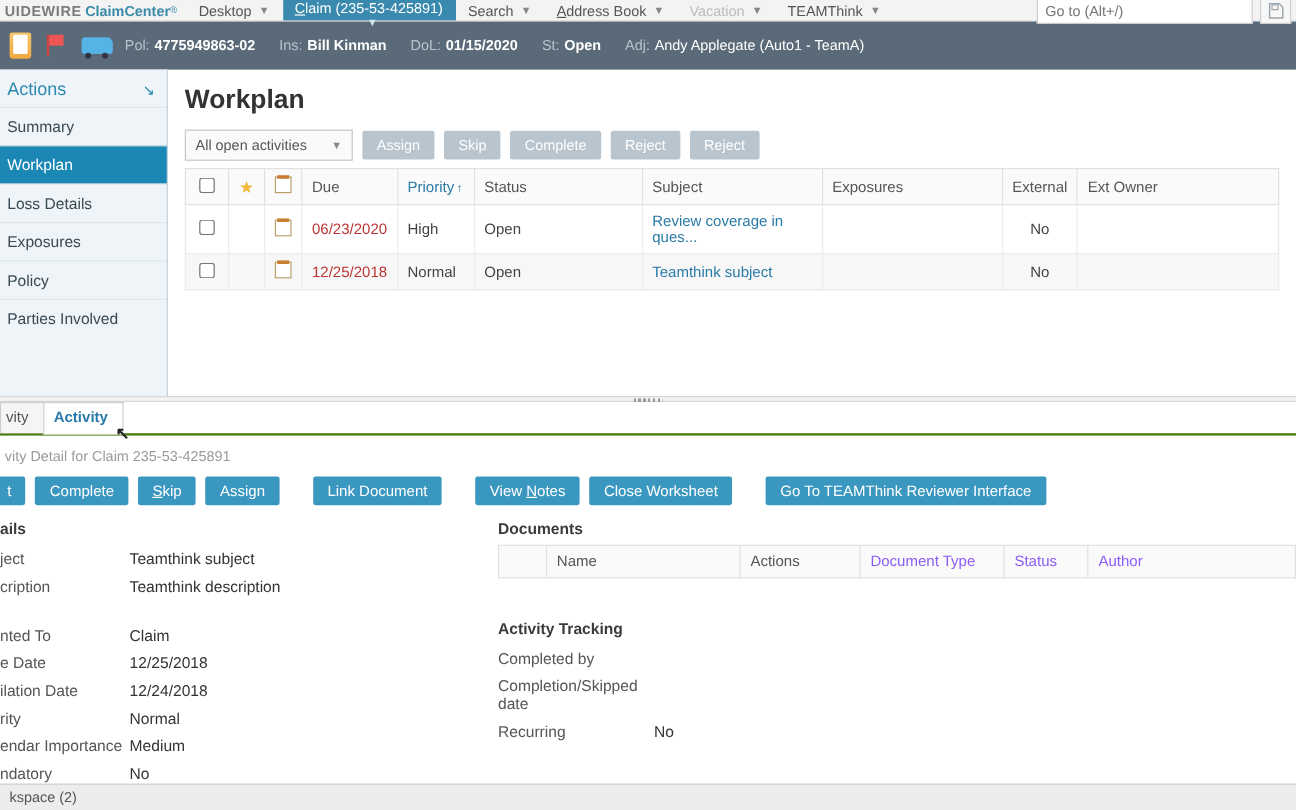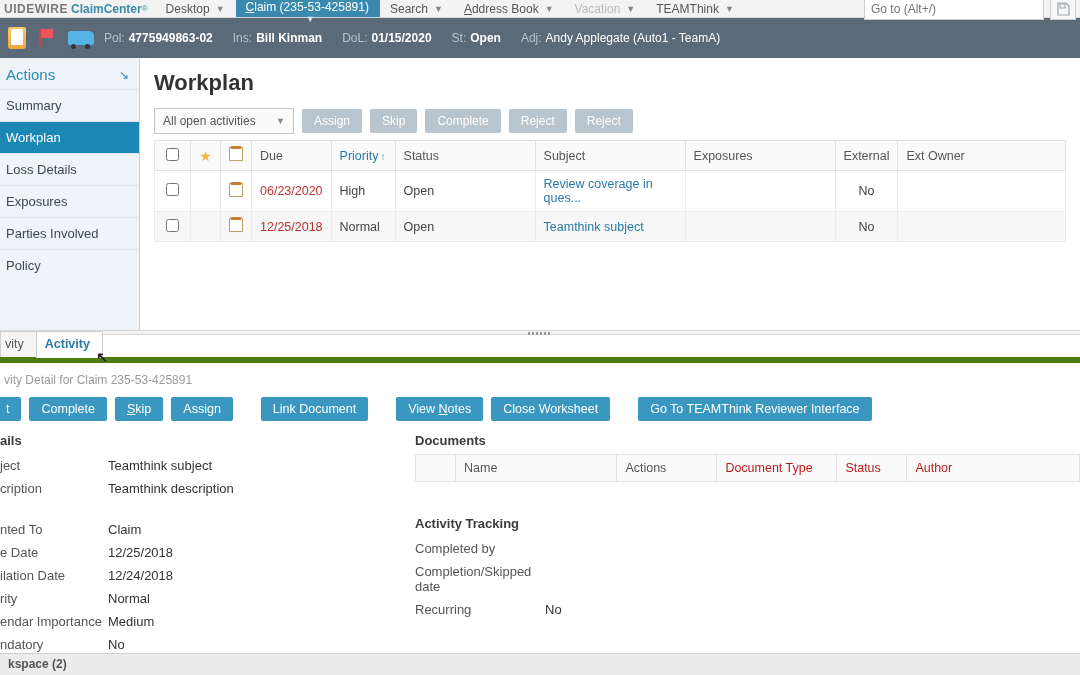--- a/index.html
+++ b/index.html
@@ -52,48 +52,48 @@
   .grid .ck { width:36px; text-align:center;}
   .grid .ic { width:30px; text-align:center;}
   .calico { display:inline-block; width:14px;height:14px; background:#fff; border:1px solid #bca06a; position:relative;}
   .calico:before{content:"";position:absolute;top:-2px;left:1px;width:10px;height:3px;background:#c97f33;}
   .starico { color:#f2b63d; font-size:14px;}
   .sortarr { color:#2a7aa8; font-size:10px; margin-left:2px;}
   
   .splitter { height:5px; background:#f3f3f3; border-top:1px solid #d6d6d6; border-bottom:1px solid #d6d6d6; position:relative;}
   .splitter:after{content:"";position:absolute;left:50%;top:1px;width:24px;height:3px;margin-left:-12px;background:repeating-linear-gradient(90deg,#999 0 2px,transparent 2px 4px);}
   
-  .tabs { display:flex; align-items:flex-end; height:28px; border-bottom:6px solid #4d7c0f; padding-left:0;}
+  .tabs { display:flex; align-items:flex-end; height:28px; border-bottom:2px solid #4d7c0f; padding-left:0;}
   .tab { padding:5px 12px 6px 8px; border:1px solid #cfcfcf; border-bottom:none; margin-right:-1px; background:#f5f5f5; font-size:12.5px; color:#555; cursor:pointer; position:relative;}
   .tab.partial { padding-left:4px;}
   .tab.active { background:#fff; color:#2a7aa8; font-weight:600; border-bottom:1px solid #fff; top:1px;}
   .cursor { position:absolute; right:-6px; bottom:-8px; font-size:14px; color:#222; pointer-events:none;}
   .detailtitle { padding:10px 8px 6px 4px; color:#9a9a9a; font-size:12px;}
   .actionrow { display:flex; gap:8px; padding:4px 4px 10px 0;}
   .pill { background:#3a97bf; color:#fff; padding:5px 12px; border:none; border-radius:2px; font-size:12.5px; cursor:pointer;}
   .pill .ul { text-decoration:underline;}
   .pill.half { border-top-left-radius:0; border-bottom-left-radius:0; padding-left:6px;}
   
   .detailrow { display:flex; }
   .leftcol { width:395px; padding:0 8px 0 0;}
   .rightcol { flex:1; padding:0 0 0 20px;}
   .sectitle { font-weight:700; color:#3b3b3b; font-size:13px; margin:2px 0 6px 0;}
   .kv { display:flex; padding:4px 0;}
   .kv .k { width:108px; color:#555;}
   .kv .v { color:#333;}
   
   .doct { width:100%; border-collapse:collapse; font-size:12.5px; margin-top:2px;}
   .doct th { border:1px solid #e1e1e1; padding:6px 8px; text-align:left; font-weight:400; color:#555; background:#fafafa;}
-  .doct th.link { color:#b91c1c;}
+  .doct th.link { color:#8b5cf6;}
   .doct td { border-top:1px solid #ececec; padding:6px 8px; height:18px;}
   .tracking { margin-top:16px;}
   .tracking .kv .k { width:130px;}
   
   .wsbar { position:absolute; left:0; right:0; bottom:0; height:22px; background:#ececec; border-top:1px solid #cfcfcf; font-size:12px; color:#555; padding:3px 8px;}
-  .wsbar b { font-weight:700;}
+  .wsbar b { font-weight:400;}
 </style>
 </head>
 <body>
 
 <div class="menubar">
   <div class="brand">
     <span class="brand1">UIDEWIRE</span>
     <span class="brand2">ClaimCenter</span>
     <span style="font-size:8px;vertical-align:super;">®</span>
   </div>
@@ -150,22 +150,22 @@
 <div class="mainrow">
   <div class="sidebar">
     <div class="actionshdr">
       <span>Actions</span>
       <span class="arr">↘</span>
     </div>
     <div class="navitem">Summary</div>
     <div class="navitem active">Workplan</div>
     <div class="navitem">Loss Details</div>
     <div class="navitem">Exposures</div>
+    <div class="navitem">Policy</div>
     <div class="navitem">Parties Involved</div>
-    <div class="navitem">Policy</div>
   </div>
 
   <div class="content">
     <h1>Workplan</h1>
     <div class="toolbar">
       <div class="dd">
         <span>All open activities</span>
         <span style="font-size:9px;color:#888;">▼</span>
       </div>
       <button class="btn">Assign</button>

